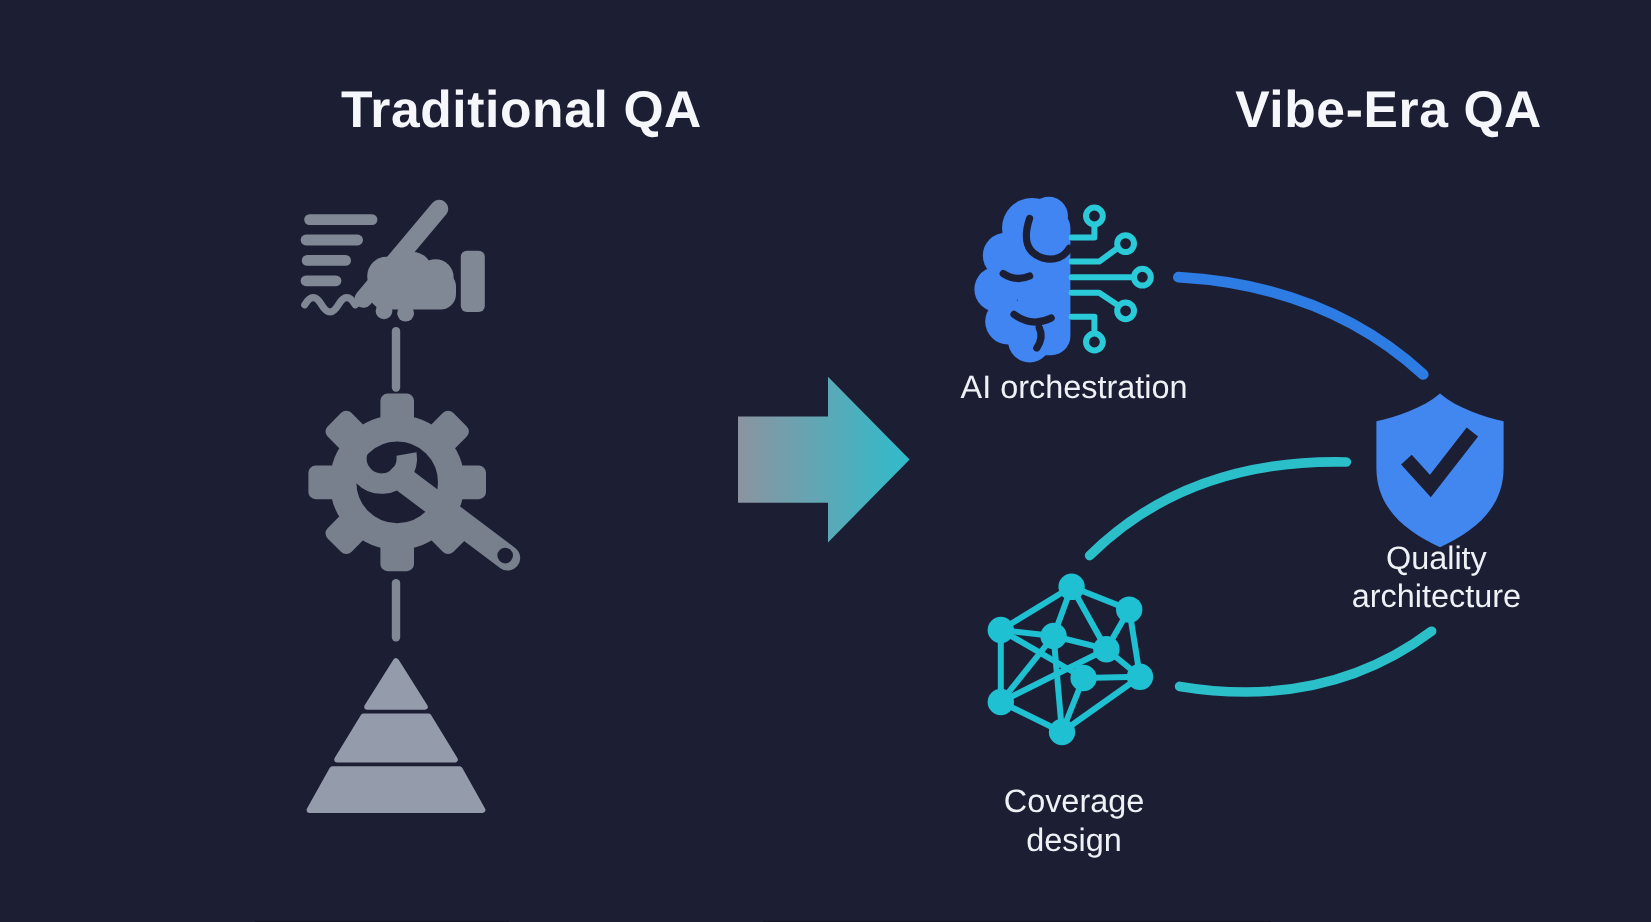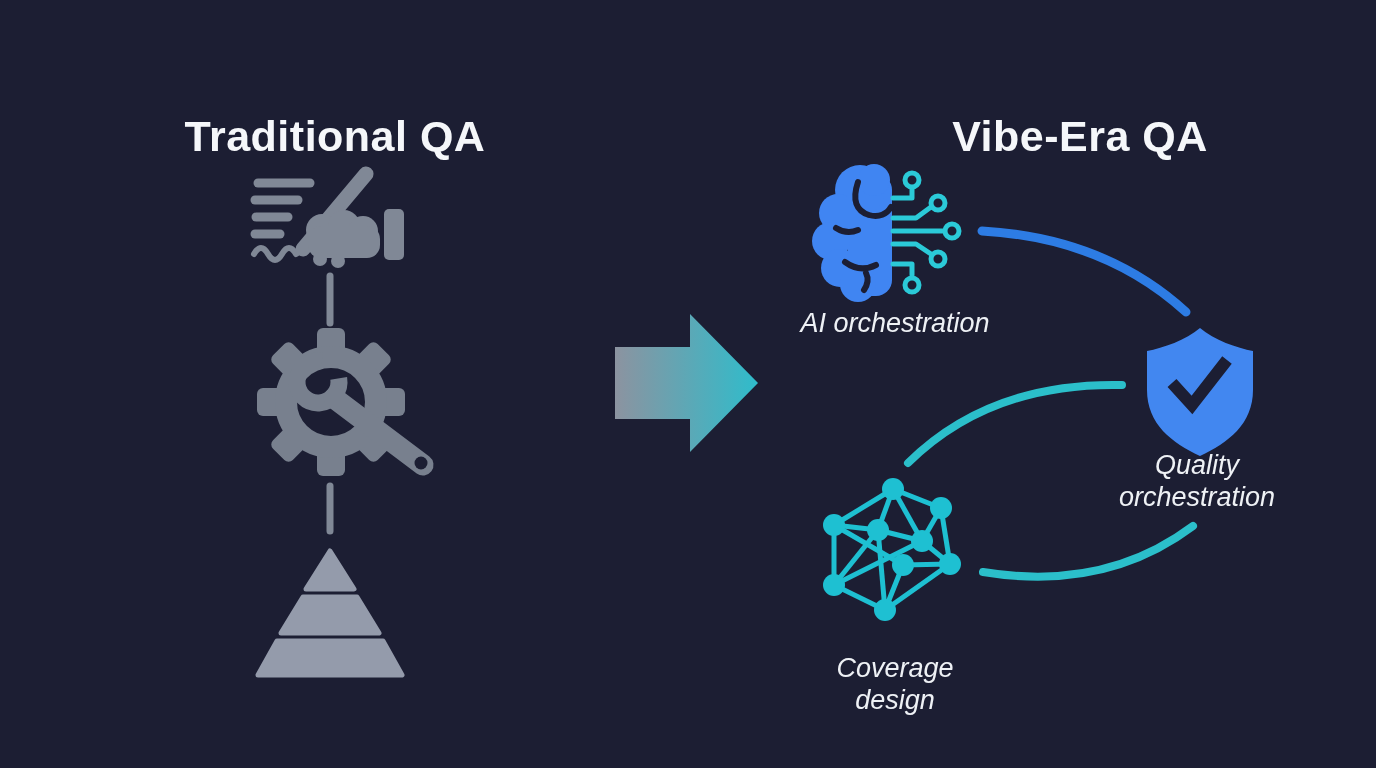--- a/index.html
+++ b/index.html
@@ -8,32 +8,30 @@
     width:1376px;height:768px;
     background:var(--background,#1c1e33);
     overflow:hidden;
     font-family:"Liberation Sans", sans-serif;
   }
   .title{
     position:absolute;
     font-size:43px;
     font-weight:bold;
     color:var(--title-text,#f5f7fa);
-    text-align:center;
+    text-align:right;
     letter-spacing:0.5px;
-    margin-top:44px;
   }
   .node-label{
     position:absolute;
     font-size:27px;
     font-weight:400;
     color:var(--label-text,#eef1f5);
     text-align:center;
     line-height:32px;
-    font-style:italic;
   }
   #diagram-svg{position:absolute;left:0;top:0;}
 
   .slate-fill{fill:var(--hand-slate,#808896);}
   .slate-stroke{stroke:var(--hand-slate,#808896);fill:none;}
   .gear-fill{fill:var(--gear-slate,#78808e);}
   .gear-stroke{stroke:var(--gear-slate,#78808e);fill:none;}
   .pyr-fill{fill:var(--pyramid-slate,#949bab);stroke:var(--pyramid-slate,#949bab);stroke-width:5;stroke-linejoin:round;}
   .bg-fill{fill:var(--background,#1c1e33);}
   .bg-stroke{stroke:var(--background,#1c1e33);fill:none;}
@@ -187,20 +185,20 @@
         <circle cx="950" cy="564" r="11"></circle>
         <circle cx="903" cy="565" r="11"></circle>
         <circle cx="834" cy="585" r="11"></circle>
         <circle cx="885" cy="610" r="11"></circle>
       </g>
     </g>
   </svg>
 
   <div class="title" style="left:85px;top:68px;width:500px;">Traditional QA</div>
 
-  <div class="title" style="left:830px;top:68px;width:500px;">Vibe-Era QA</div>
+  <div class="title" style="left:785px;top:68px;width:500px;">Vibe-Era QA</div>
 
   <div class="node-label" style="left:745px;top:307px;width:300px;">AI orchestration</div>
 
-  <div class="node-label" style="left:1097px;top:449px;width:200px;">Quality orchestration</div>
+  <div class="node-label" style="left:1097px;top:449px;width:200px;">Quality architecture</div>
 
   <div class="node-label" style="left:815px;top:632px;width:160px;margin-top:20px;">Coverage design</div>
 </div>
 
 </body></html>

